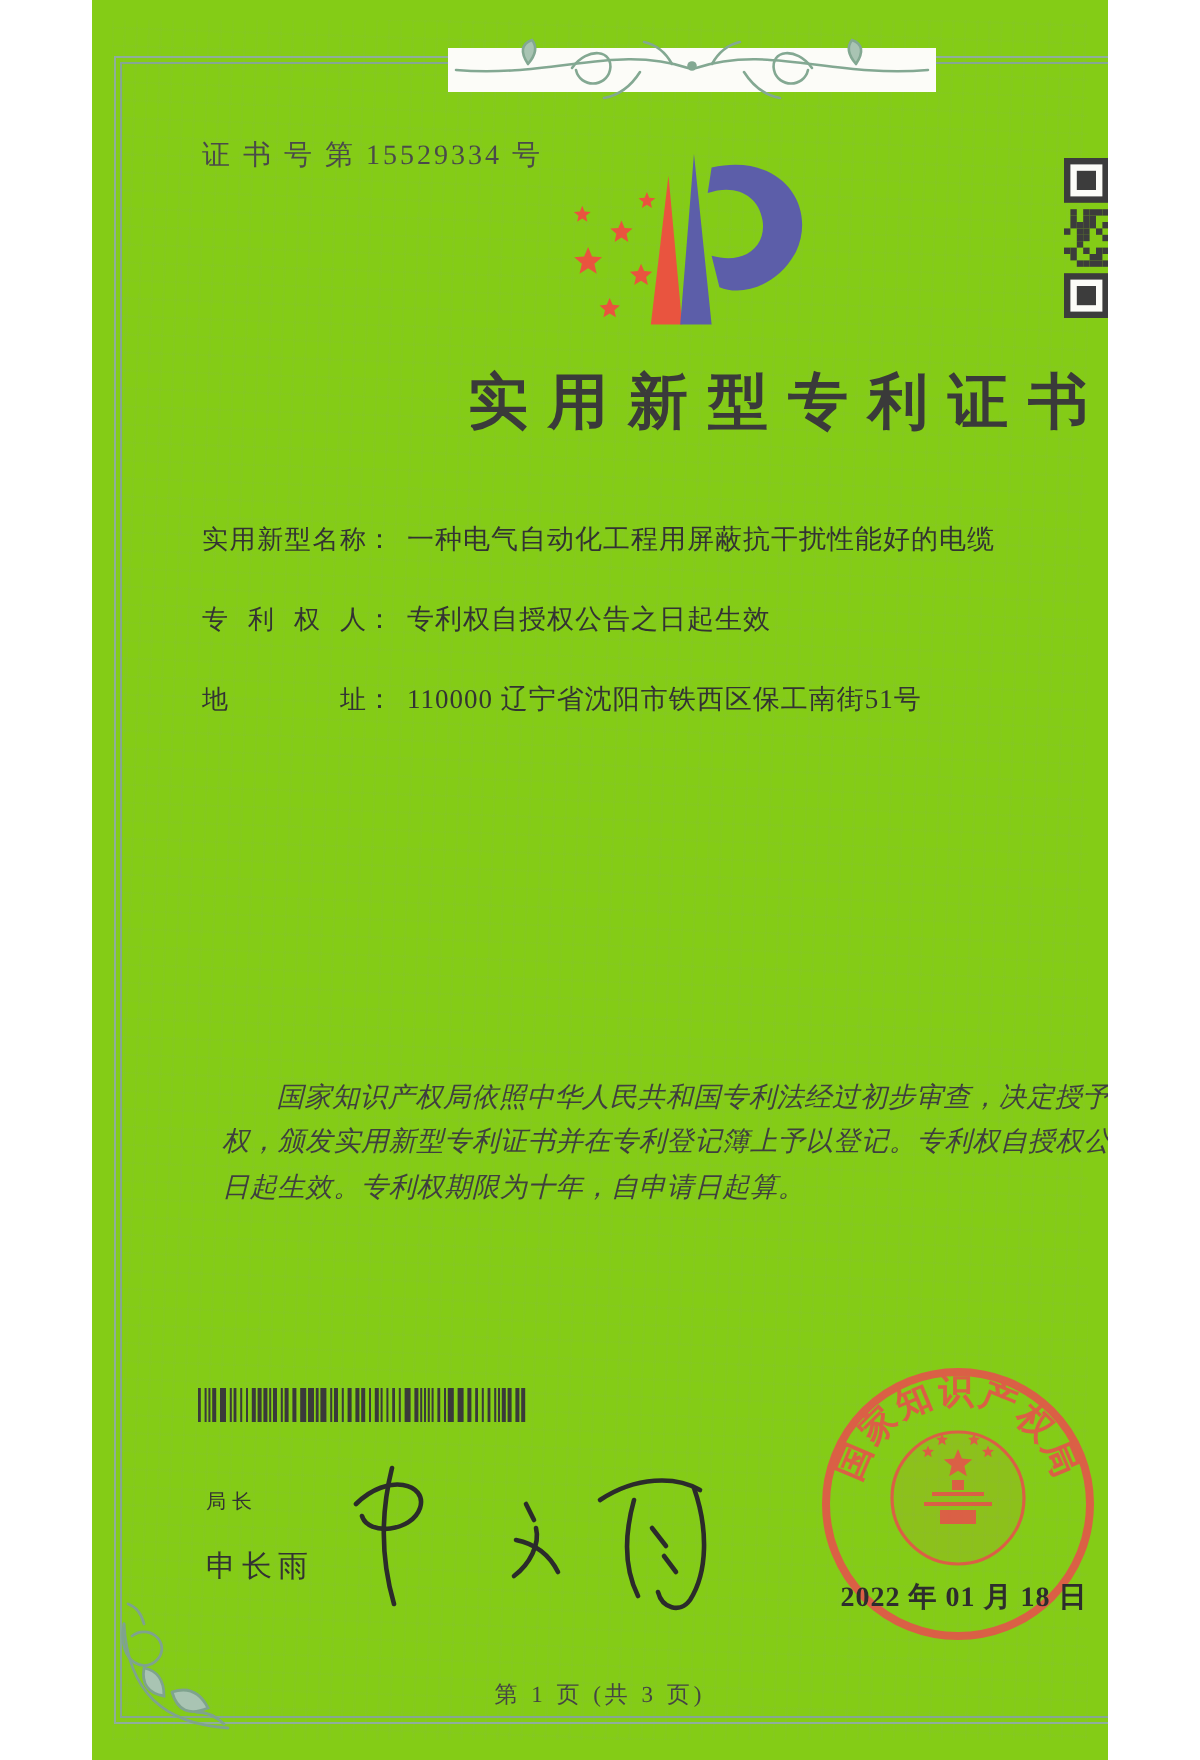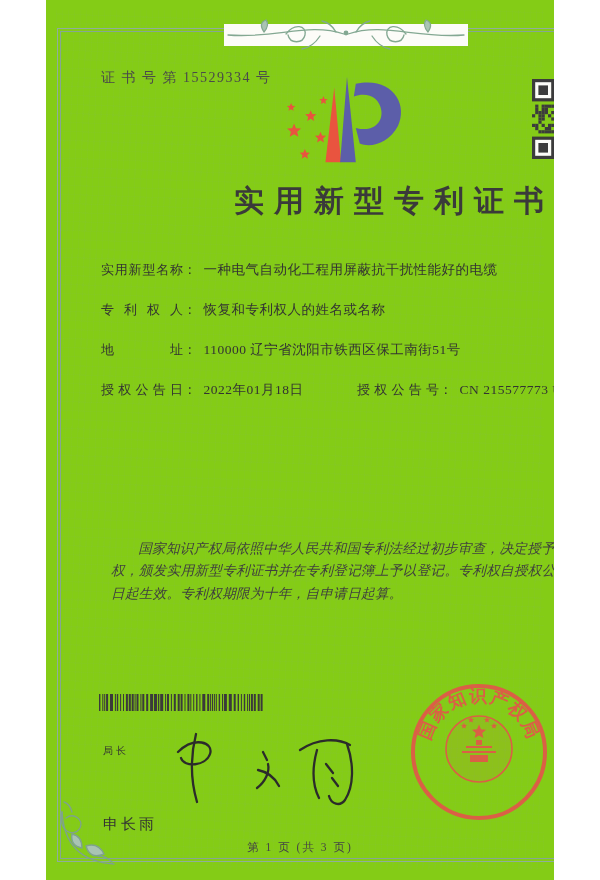--- a/index.html
+++ b/index.html
@@ -34,21 +34,21 @@
   .fvalue{margin-left:7px;letter-spacing:.5px;}
   .grant{position:relative;}
   .grant2{position:absolute;left:256px;top:0;}
   .paras{
     position:absolute;left:55px;top:528px;width:493px;z-index:2;
     font-size:13.6px;line-height:22.4px;color:#3f3f3f;font-style:italic;
   }
   .paras p{margin:10px;text-indent:2em;letter-spacing:.3px;}
   .barcode{position:absolute;left:53px;top:694px;width:165px;height:17px;z-index:2;}
   .signer-title{position:absolute;left:57px;top:744px;font-size:10px;letter-spacing:3px;color:#333;z-index:2;}
-  .signer-name{position:absolute;left:57px;top:774px;font-size:15px;letter-spacing:3px;color:#333;z-index:2;margin-top:41px;}
+  .signer-name{position:absolute;left:57px;top:774px;font-size:15px;letter-spacing:3px;color:#333;z-index:2;}
   .signature{position:absolute;left:120px;top:726px;width:215px;height:88px;z-index:3;}
   .seal{position:absolute;left:357px;top:676px;width:152px;height:152px;z-index:3;opacity:.92;}
   .seal-date{
     position:absolute;left:368px;top:790px;width:136px;text-align:center;z-index:4;
     font-size:14px;font-weight:600;letter-spacing:.5px;color:#2d2d2d;
   }
   .footer{position:absolute;left:0;right:0;top:840px;text-align:center;font-size:11.5px;letter-spacing:2px;color:#454545;z-index:2;}
 </style>
 </head>
 <body>
@@ -352,30 +352,24 @@
       </g>
   </svg>
 
   <div class="title">实用新型专利证书</div>
 
   <div class="fields">
     <div class="frow">
       <span class="flabel">实用新型名称</span><span>：</span><span class="fvalue">一种电气自动化工程用屏蔽抗干扰性能好的电缆</span>
     </div>
     <div class="frow">
-      <span class="flabel">专利权人</span><span>：</span><span class="fvalue">恢复和专利权人的姓名或名称</span>
+      <span class="flabel">专利权人</span><span>：</span><span class="fvalue">专利权自授权公告之日起生效</span>
     </div>
     <div class="frow">
       <span class="flabel">地址</span><span>：</span><span class="fvalue">110000 辽宁省沈阳市铁西区保工南街51号</span>
-    </div>
-    <div class="frow grant">
-      <span class="flabel">授权公告日</span><span>：</span><span class="fvalue">2022年01月18日</span>
-      <span class="grant2">
-        <span class="flabel">授权公告号</span><span>：</span><span class="fvalue">CN 215577773 U</span>
-      </span>
     </div>
   </div>
 
   <div class="paras">
     <p>国家知识产权局依照中华人民共和国专利法经过初步审查，决定授予专利权，颁发实用新型专利证书并在专利登记簿上予以登记。专利权自授权公告之日起生效。专利权期限为十年，自申请日起算。</p>
   </div>
 
   <svg class="barcode" viewBox="0 0 165 17" preserveAspectRatio="none">
     <g id="barcode-bars" fill="#3a3a3a">
         <rect x="0" y="0" width="1.4" height="17"></rect>
@@ -469,16 +463,17 @@
         <path d="M91.0,46.8L91.8,48.8L94.0,49.0L92.4,50.4L92.9,52.6L91.0,51.4L89.1,52.6L89.6,50.4L88.0,49.0L90.2,48.8Z" fill="#e2574a"></path>
       </g>
     <g stroke="#e2574a" stroke-width="2" fill="#e2574a">
       <line x1="63" y1="71" x2="89" y2="71"></line>
       <line x1="59" y1="76" x2="93" y2="76"></line>
       <rect x="67" y="79" width="18" height="7" stroke="none"></rect>
       <rect x="73" y="64" width="6" height="5" stroke="none"></rect>
     </g>
   </svg>
 
+  <div class="seal-date">2022 年 01 月 18 日</div>
 
   <div class="footer">第 1 页 (共 3 页)</div>
 
 </div>
 
 </body></html>

